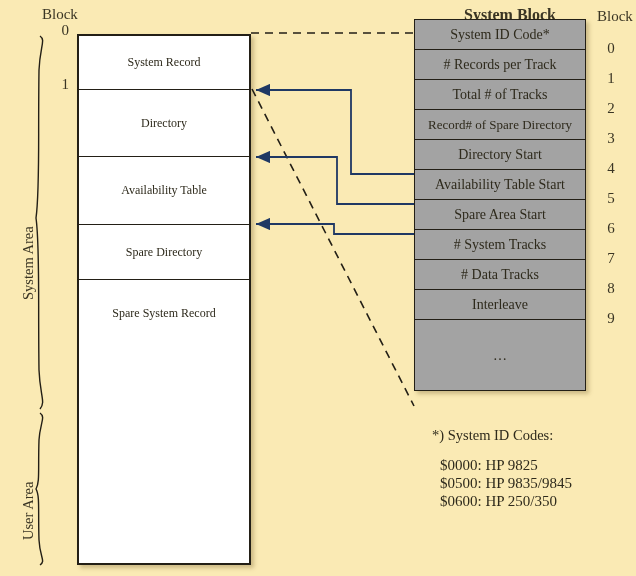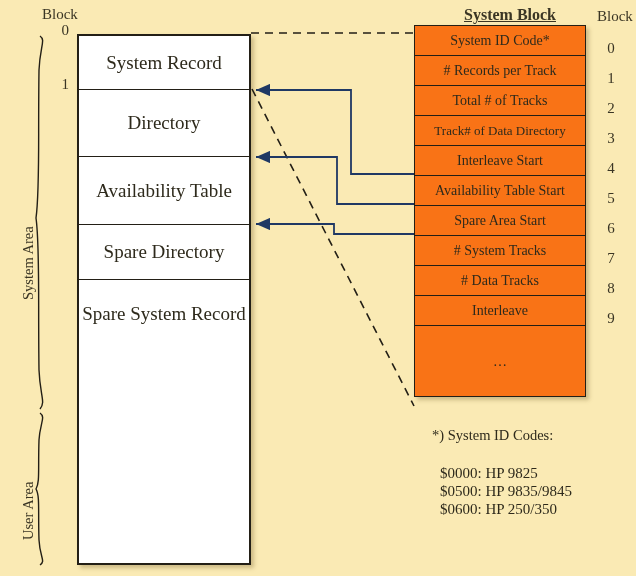--- a/index.html
+++ b/index.html
@@ -12,59 +12,59 @@
   }
   #stage{position:relative;width:524px;height:576px;}
 
   
   .hdr{
     position:absolute;
     font-size:15px;
     color:#3a3524;
     white-space:nowrap;
   }
-  .hdr.bold{font-weight:bold;font-size:16px;text-decoration:underline;}
+  .hdr.bold{font-weight:bold;font-size:16px;}
 
   
   #block-column{
     position:absolute;
     left:77px;top:34px;
     width:174px;height:531px;
     border:2px solid #231f16;
     background:#ffffff;
     box-sizing:border-box;
     box-shadow:3px 3px 4px rgba(120,100,50,.35);
   }
   .block-cell{
     position:relative;
     box-sizing:border-box;
     border-bottom:1.5px solid #231f16;
     display:flex;align-items:center;justify-content:center;
-    font-size:19px;
+    font-size:12px;
     color:#2e2a1c;
     white-space:nowrap;
   }
   .block-cell:last-child{border-bottom:none;}
 
   
   .blk-num{
     position:absolute;
     font-size:15px;
     color:#3a3524;
     text-align:right;
     width:20px;
   }
 
   
   #system-block{
     position:absolute;
-    left:414px;top:25px;
+    left:414px;top:19px;
     width:172px;height:372px;
     border:1.5px solid #231f16;
-    background:#f97316;
+    background:#a3a3a3;
     box-sizing:border-box;
     box-shadow:3px 3px 4px rgba(120,100,50,.35);
   }
   .word-cell{
     box-sizing:border-box;
     height:30px;
     border-bottom:1.2px solid #231f16;
     display:flex;align-items:center;justify-content:center;
     font-size:14px;
     color:#2e2a1c;
@@ -82,21 +82,21 @@
 
   
   #footnote{
     position:absolute;
     left:432px;top:428px;
     font-size:14.5px;
     line-height:1.05;
     color:#2e2a1c;
     white-space:nowrap;
   }
-  #footnote .fn-title{margin-bottom:23px;}
+  #footnote .fn-title{margin-bottom:15px;}
   #footnote .fn-line{margin-left:8px;margin-bottom:2px;font-size:15px;}
 
   
   #overlay{position:absolute;left:0;top:0;width:636px;height:576px;pointer-events:none;}
 
   
   .area-label{
     position:absolute;
     font-size:14.5px;
     color:#3a3524;
@@ -121,22 +121,22 @@
     <div class="block-cell" style="height:67px;">Directory</div>
     <div class="block-cell" style="height:68px;">Availability Table</div>
     <div class="block-cell" style="height:55px;">Spare Directory</div>
     <div class="block-cell" style="height:67px;">Spare System Record</div>
   </div>
 
   <div id="system-block">
     <div class="word-cell">System ID Code*</div>
     <div class="word-cell"># Records per Track</div>
     <div class="word-cell">Total # of Tracks</div>
-    <div class="word-cell" style="font-size:13px;">Track# of Data Directory</div>
-    <div class="word-cell">Interleave Start</div>
+    <div class="word-cell" style="font-size:13px;">Record# of Spare Directory</div>
+    <div class="word-cell">Directory Start</div>
     <div class="word-cell">Availability Table Start</div>
     <div class="word-cell">Spare Area Start</div>
     <div class="word-cell"># System Tracks</div>
     <div class="word-cell"># Data Tracks</div>
     <div class="word-cell">Interleave</div>
     <div class="word-cell tall">…</div>
   </div>
 
   <div class="word-num" style="top:40px;">0</div>
   <div class="word-num" style="top:70px;">1</div>

